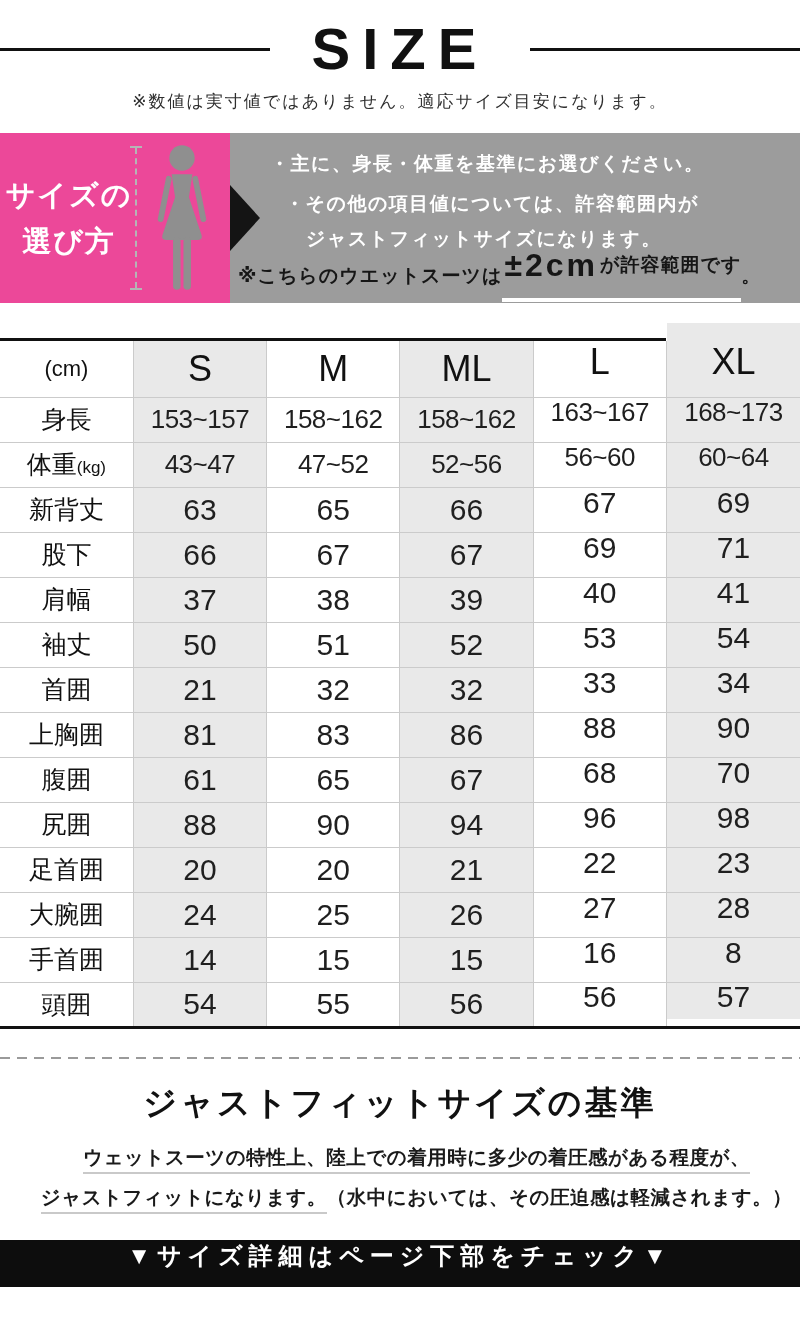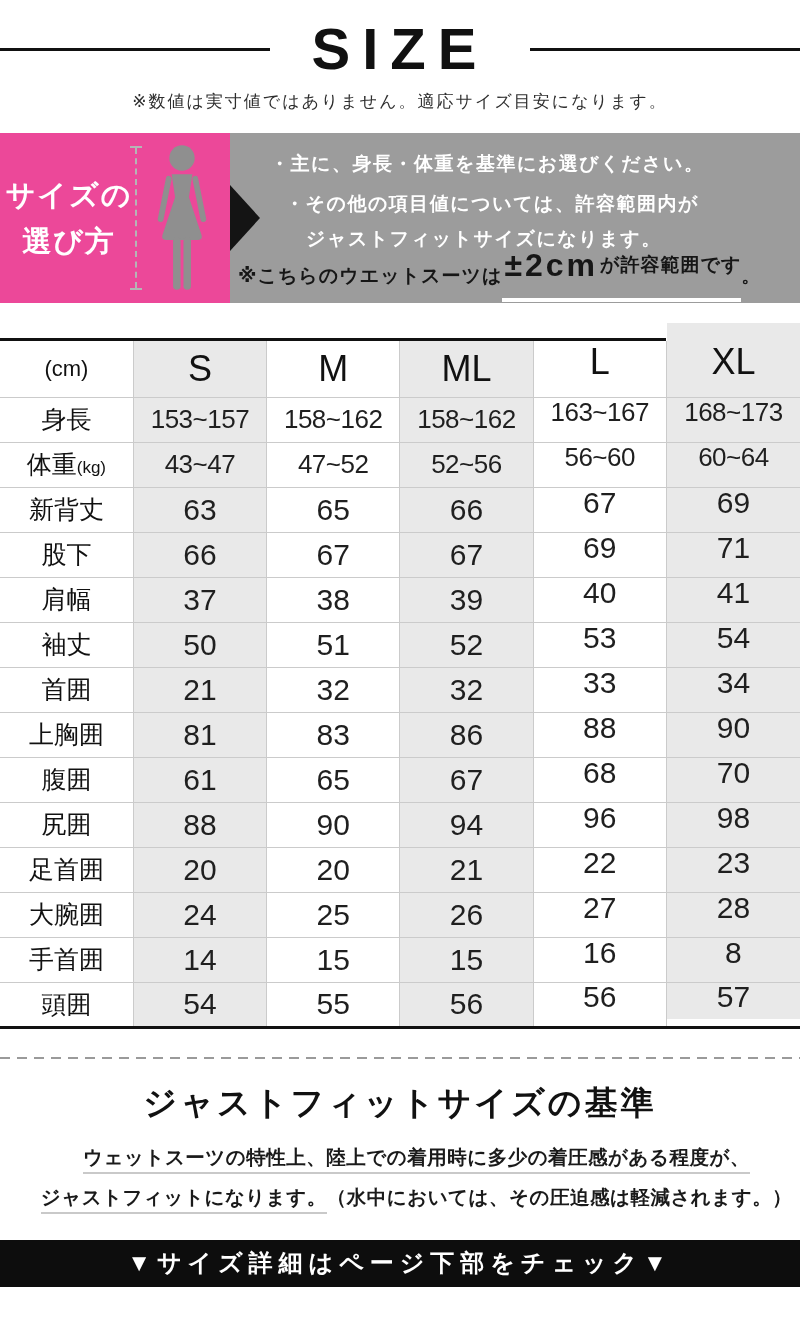--- a/index.html
+++ b/index.html
@@ -62,21 +62,21 @@
 
   
   .dashed-divider { margin-top:28px; height:2px;
     background:repeating-linear-gradient(90deg,#9a9a9a 0 10px,transparent 10px 17px); }
   .justfit-heading { margin-top:22px; text-align:center; font-size:33px; font-weight:800;
     letter-spacing:3px; line-height:44px; color:#111; }
   .justfit-body { margin-top:12px; text-align:center; font-size:19.5px; font-weight:700;
     letter-spacing:0.5px; line-height:40px; color:#1a1a1a;padding-left:33px; }
   .u-gray { border-bottom:2px solid #c9c9c9; padding-bottom:4px; }
   .footer-banner { margin-top:23px; height:47px; background:#0d0d0d; display:flex;
-    align-items:center; justify-content:center; }
+    justify-content:center; }
   .footer-banner span { color:#fff; font-size:24px; font-weight:700; letter-spacing:6px; }
 </style>
 </head>
 <body>
 
 <div class="size-header">
   <div class="title-row">
     <div class="rule"></div>
     <div class="page-title">SIZE</div>
     <div class="rule"></div>

